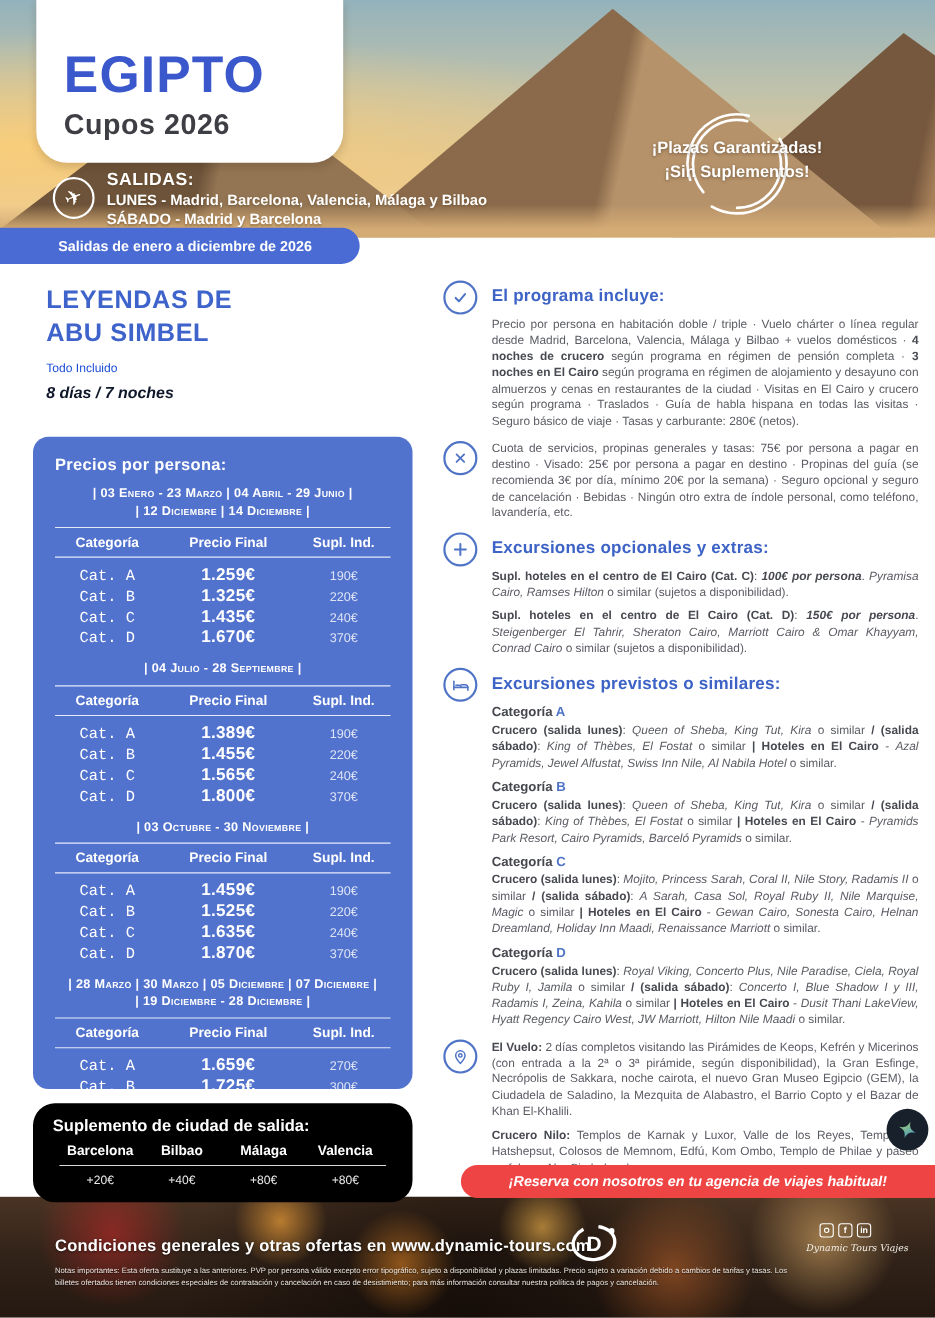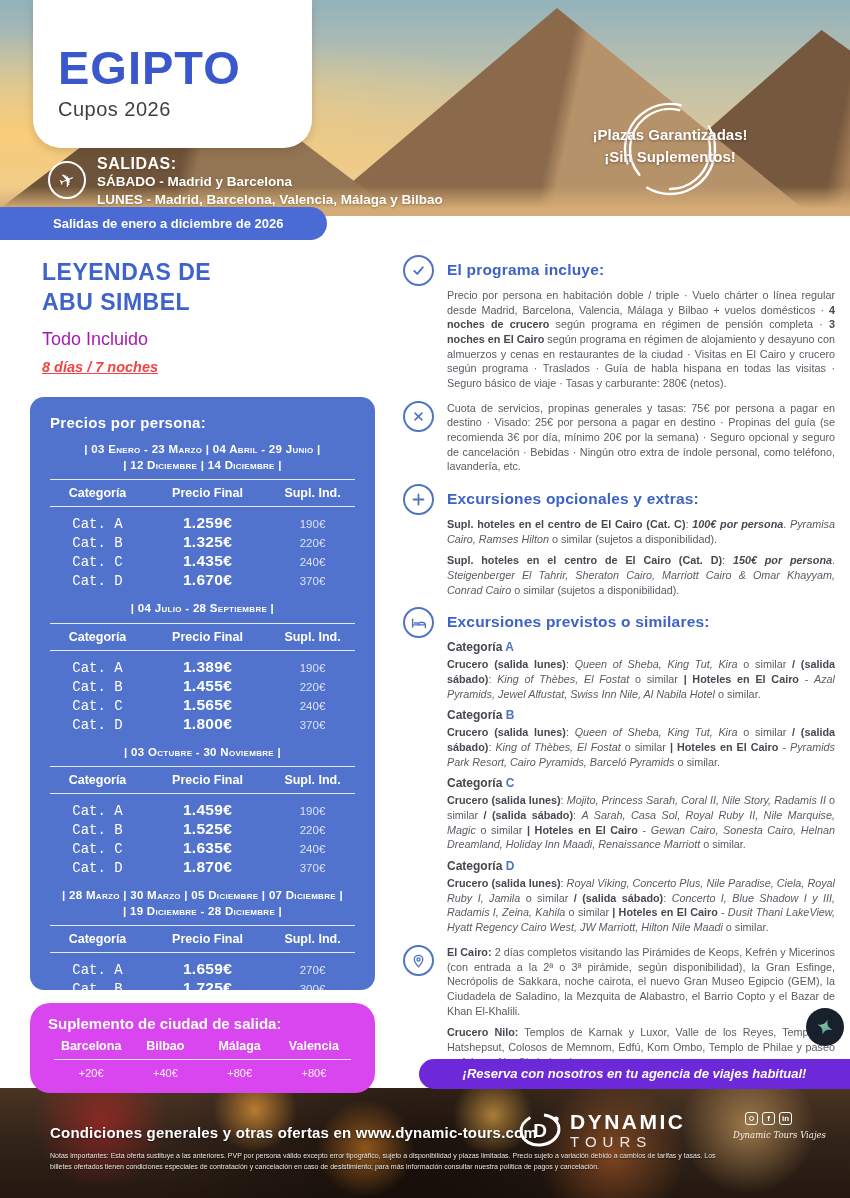--- a/index.html
+++ b/index.html
@@ -27,60 +27,60 @@
     background:linear-gradient(102deg,#6d5339 48%,#937553 52%);
     clip-path:polygon(50% 0,0 100%,100% 100%); }
   .sand { position:absolute; left:0; bottom:0; width:100%; height:30px;
     background:linear-gradient(0deg,#d4ab74 25%, rgba(212,171,116,0) 100%); }
   .title-card {
     position:absolute; left:33px; top:0; width:279px; height:148px;
     background:#ffffff; border-radius:0 0 28px 28px; padding:44px 0 0 25px;
     box-shadow:0 3px 8px rgba(60,40,20,.18);
   }
   .title-card h1 { font-size:47px; font-weight:800; letter-spacing:1px; color:#3b57cc; line-height:1; }
-  .title-card h2 { font-size:20px; font-weight:400; color:#3e3e45; margin-top:7px; letter-spacing:.5px; }
+  .title-card h2 { font-size:26px; font-weight:700; color:#3e3e45; margin-top:7px; letter-spacing:.5px; }
   .badge { position:absolute; left:575px; top:92px; width:190px; height:116px; color:#fff; }
   .badge svg { position:absolute; left:43px; top:0; }
   .badge-text { position:absolute; left:0; top:32px; width:190px; text-align:center;
     font-size:15px; font-weight:700; line-height:1.45; text-shadow:0 1px 3px rgba(40,25,10,.45); }
   .salidas { position:absolute; left:48px; top:155px; display:flex; color:#fff;
     text-shadow:0 1px 2px rgba(80,50,15,.4); }
   .plane-circle { width:38px; height:38px; border:2px solid #fff; border-radius:50%;
     display:flex; align-items:center; justify-content:center; margin-top:6px; }
   .plane-glyph { font-size:19px; transform:rotate(-22deg); }
   .salidas-txt { margin-left:11px; }
   .salidas-txt .s-head { font-size:16px; font-weight:800; letter-spacing:.5px; }
   .salidas-txt .s-line { font-size:13.5px; font-weight:700; line-height:1.32; }
   .dates-pill { position:absolute; left:0; top:207px; width:327px; height:33px; z-index:5;
     background:#4a6bd4; border-radius:0 17px 17px 0; color:#fff;
     font-size:13px; font-weight:600; line-height:33px; padding-left:53px; }
   
   .tour-head { position:absolute; left:42px; top:258px; width:330px; }
   .tour-head .t-title { font-size:23px; font-weight:800; color:#3e63cb; line-height:1.3; letter-spacing:.5px; }
-  .tour-head .t-sub { font-size:18px; color:#a21caf; margin-top:11px; }
-  .tour-head .t-dur { font-size:14.5px; font-weight:700; font-style:italic; color:#ef4444; margin-top:9px;text-decoration:underline; }
+  .tour-head .t-sub { font-size:11px; color:#1d4ed8; margin-top:11px; }
+  .tour-head .t-dur { font-size:14.5px; font-weight:700; font-style:italic; color:#0f172a; margin-top:9px; }
   .price-box { position:absolute; left:30px; top:397px; width:345px; height:593px;
     background:#5273cd; border-radius:14px; color:#fff; padding:17px 20px 0 20px; }
   .price-box .pb-head { font-size:15px; font-weight:800; letter-spacing:.3px; }
   .p-table { margin-top:11px; }
   .p-dates { text-align:center; font-size:11.5px; font-weight:700; line-height:1.35;
     font-variant:small-caps; letter-spacing:.3px; }
   .p-dates div { white-space:nowrap; }
   .p-grid-head { display:grid; grid-template-columns:95px 125px 85px; text-align:center;
     font-size:12.5px; font-weight:600; padding:6px 0;
     border-top:1px solid rgba(255,255,255,.85); border-bottom:1px solid rgba(255,255,255,.85);
     margin-top:6px; }
   .p-rows { padding-top:7px; }
   .p-row { display:grid; grid-template-columns:95px 125px 85px; text-align:center;
     line-height:18px; align-items:baseline; }
   .p-row .pc0 { font-size:14px;font-family:Liberation Mono, monospace; }
   .p-row .pc1 { font-size:15.5px; font-weight:800; letter-spacing:.3px; }
   .p-row .pc2 { font-size:11.5px; opacity:.8;text-align:center; }
   .city-box { position:absolute; left:30px; top:1003px; width:345px; height:90px; z-index:6;
-    background:#d946ef; border-radius:20px; color:#fff; padding:12px 18px 0 18px; }
+    background:#000000; border-radius:20px; color:#fff; padding:12px 18px 0 18px; }
   .city-box .cb-head { font-size:15px; font-weight:800; }
   .c-grid { display:grid; grid-template-columns:1fr 1fr 1fr 1fr; text-align:center; }
   .c-cities { font-size:12.5px; font-weight:600; padding:7px 0 6px 0;
     border-bottom:1px solid rgba(255,255,255,.85); margin:0 6px; }
   .c-vals { font-size:11px; padding-top:7px; opacity:.92; margin:0 6px; }
   
   .right-col { position:absolute; left:403px; top:255px; width:432px; }
   .sec { position:relative; padding-left:44px; margin-bottom:10px; }
   .sec-icon { position:absolute; left:0; top:0; width:31px; height:31px; border-radius:50%;
     border:2.5px solid #4f74c6; display:flex; align-items:center; justify-content:center; }
@@ -89,21 +89,21 @@
   .sec p { font-size:10.8px; line-height:1.36; color:#5a5c63; text-align:justify; margin-bottom:7px; }
   .s-b { font-weight:700; color:#474950; }
   .s-i { font-style:italic; }
   .s-bi { font-weight:700; font-style:italic; color:#474950; }
   .cat-sub { font-size:12px; font-weight:800; color:#45474e; margin:3px 0 3px 0; }
   .cat-sub .cat-letter { color:#4f74c6; }
   
   .spark-badge { position:absolute; left:806px; top:1008px; width:38px; height:38px; z-index:7;
     border-radius:50%; background:#18202c; display:flex; align-items:center; justify-content:center; }
   .reserve-pill { position:absolute; left:419px; top:1059px; width:431px; height:30px; z-index:6;
-    background:#6d28d9; border-radius:16px 0 0 16px; color:#fff; text-align:center;
+    background:#ef4444; border-radius:16px 0 0 16px; color:#fff; text-align:center;
     font-size:13px; font-weight:700; font-style:italic; line-height:30px; }
   .footer-photo { position:absolute; left:0; top:1088px; width:850px; height:110px;
     background:
       radial-gradient(circle at 12% 30%, rgba(200,40,40,.55) 0%, transparent 9%),
       radial-gradient(circle at 30% 20%, rgba(255,170,60,.65) 0%, transparent 7%),
       radial-gradient(circle at 43% 55%, rgba(255,150,40,.5) 0%, transparent 10%),
       radial-gradient(circle at 58% 25%, rgba(255,190,80,.6) 0%, transparent 8%),
       radial-gradient(circle at 72% 60%, rgba(230,120,50,.45) 0%, transparent 12%),
       radial-gradient(circle at 88% 35%, rgba(255,200,120,.5) 0%, transparent 9%),
       radial-gradient(circle at 50% 110%, rgba(20,12,8,.9) 0%, transparent 60%),
@@ -152,22 +152,22 @@
       <div>¡Sin Suplementos!</div>
     </div>
   </div>
 
   <div class="salidas">
     <div class="plane-circle">
         <span class="plane-glyph">✈</span>
       </div>
     <div class="salidas-txt">
       <div class="s-head">SALIDAS:</div>
+      <div class="s-line">LUNES - Madrid, Barcelona, Valencia, Málaga y Bilbao</div>
       <div class="s-line">SÁBADO -  Madrid y Barcelona</div>
-      <div class="s-line">LUNES - Madrid, Barcelona, Valencia, Málaga y Bilbao</div>
     </div>
   </div>
 
   <div class="dates-pill">Salidas de enero a diciembre de 2026</div>
 
   <div class="tour-head">
     <div class="t-title">
       <div>LEYENDAS DE</div>
       <div>ABU SIMBEL</div>
     </div>
@@ -385,21 +385,21 @@
       <p><span class="s-b">Crucero (salida lunes)</span><span class="s-n">: </span><span class="s-i">Royal Viking, Concerto Plus, Nile Paradise, Ciela, Royal Ruby I, Jamila</span><span class="s-n"> o similar </span><span class="s-b">/ (salida sábado)</span><span class="s-n">: </span><span class="s-i">Concerto I, Blue Shadow I y III, Radamis I, Zeina, Kahila</span><span class="s-n"> o similar </span><span class="s-b">| Hoteles en El Cairo</span><span class="s-n"> - </span><span class="s-i">Dusit Thani LakeView, Hyatt Regency Cairo West, JW Marriott, Hilton Nile Maadi</span><span class="s-n"> o similar.</span></p>
     </div>
 
     <div class="sec">
       <div class="sec-icon">
         <svg width="17" height="17" viewBox="0 0 24 24" fill="none" stroke="#4f74c6" stroke-width="1.9" stroke-linecap="round" stroke-linejoin="round">
           <path d="M12 21c-3.8-4.2-6-7.1-6-10.3A6 6 0 0 1 18 10.7C18 13.9 15.8 16.8 12 21z"></path>
           <circle cx="12" cy="10.5" r="2.2"></circle>
         </svg>
       </div>
-      <p><span class="s-b">El Cairo:</span><span class="s-n"> 2 días completos visitando las Pirámides de Keops, Kefrén y Micerinos (con entrada a la 2ª o 3ª pirámide, según disponibilidad), la Gran Esfinge, Necrópolis de Sakkara, noche cairota, el nuevo Gran Museo Egipcio (GEM), la Ciudadela de Saladino, la Mezquita de Alabastro, el Barrio Copto y el Bazar de Khan El-Khalili.</span></p>
+      <p><span class="s-b">El Vuelo:</span><span class="s-n"> 2 días completos visitando las Pirámides de Keops, Kefrén y Micerinos (con entrada a la 2ª o 3ª pirámide, según disponibilidad), la Gran Esfinge, Necrópolis de Sakkara, noche cairota, el nuevo Gran Museo Egipcio (GEM), la Ciudadela de Saladino, la Mezquita de Alabastro, el Barrio Copto y el Bazar de Khan El-Khalili.</span></p>
       <p><span class="s-b">Crucero Nilo:</span><span class="s-n"> Templos de Karnak y Luxor, Valle de los Reyes, Templo de Hatshepsut, Colosos de Memnom, Edfú, Kom Ombo, Templo de Philae y paseo en faluca. Abu Simbel en bus.</span></p>
     </div>
   </div>
 
   <div class="spark-badge">
     <svg width="22" height="22" viewBox="0 0 24 24">
       <defs>
         <linearGradient id="sparkGrad" x1="0" y1="0" x2="1" y2="1">
           <stop offset="0" stop-color="#a8d76a"></stop>
             <stop offset="1" stop-color="#3f8ed0"></stop>
@@ -419,24 +419,20 @@
       <div>Notas importantes: Esta oferta sustituye a las anteriores. PVP por persona válido excepto error tipográfico, sujeto a disponibilidad y plazas limitadas. Precio sujeto a variación debido a cambios de tarifas y tasas. Los</div>
       <div>billetes ofertados tienen condiciones especiales de contratación y cancelación en caso de desistimiento; para más información consultar nuestra política de pagos y cancelación.</div>
     </div>
 
   <div class="brand">
     <svg width="44" height="44" viewBox="0 0 44 44">
       <ellipse cx="22" cy="22" rx="19" ry="15" fill="none" stroke="#ffffff" stroke-width="3" stroke-dasharray="72 14" transform="rotate(-8 22 22)"></ellipse>
       <text x="22" y="29" text-anchor="middle" font-family="Liberation Sans, sans-serif" font-size="19" font-weight="800" fill="#ffffff">D</text>
       <circle cx="38" cy="11" r="2.6" fill="#ffffff"></circle>
     </svg>
-    <div class="brand-text">
-      <div class="brand-name">DYNAMIC</div>
-      <div class="brand-sub">TOURS</div>
-    </div>
   </div>
 
   <div class="social">
     <div class="soc">
         <span class="soc-ig-dot"></span>
       </div>
     <div class="soc">f</div>
     <div class="soc">in</div>
   </div>
   <div class="social-caption">Dynamic Tours Viajes</div>

